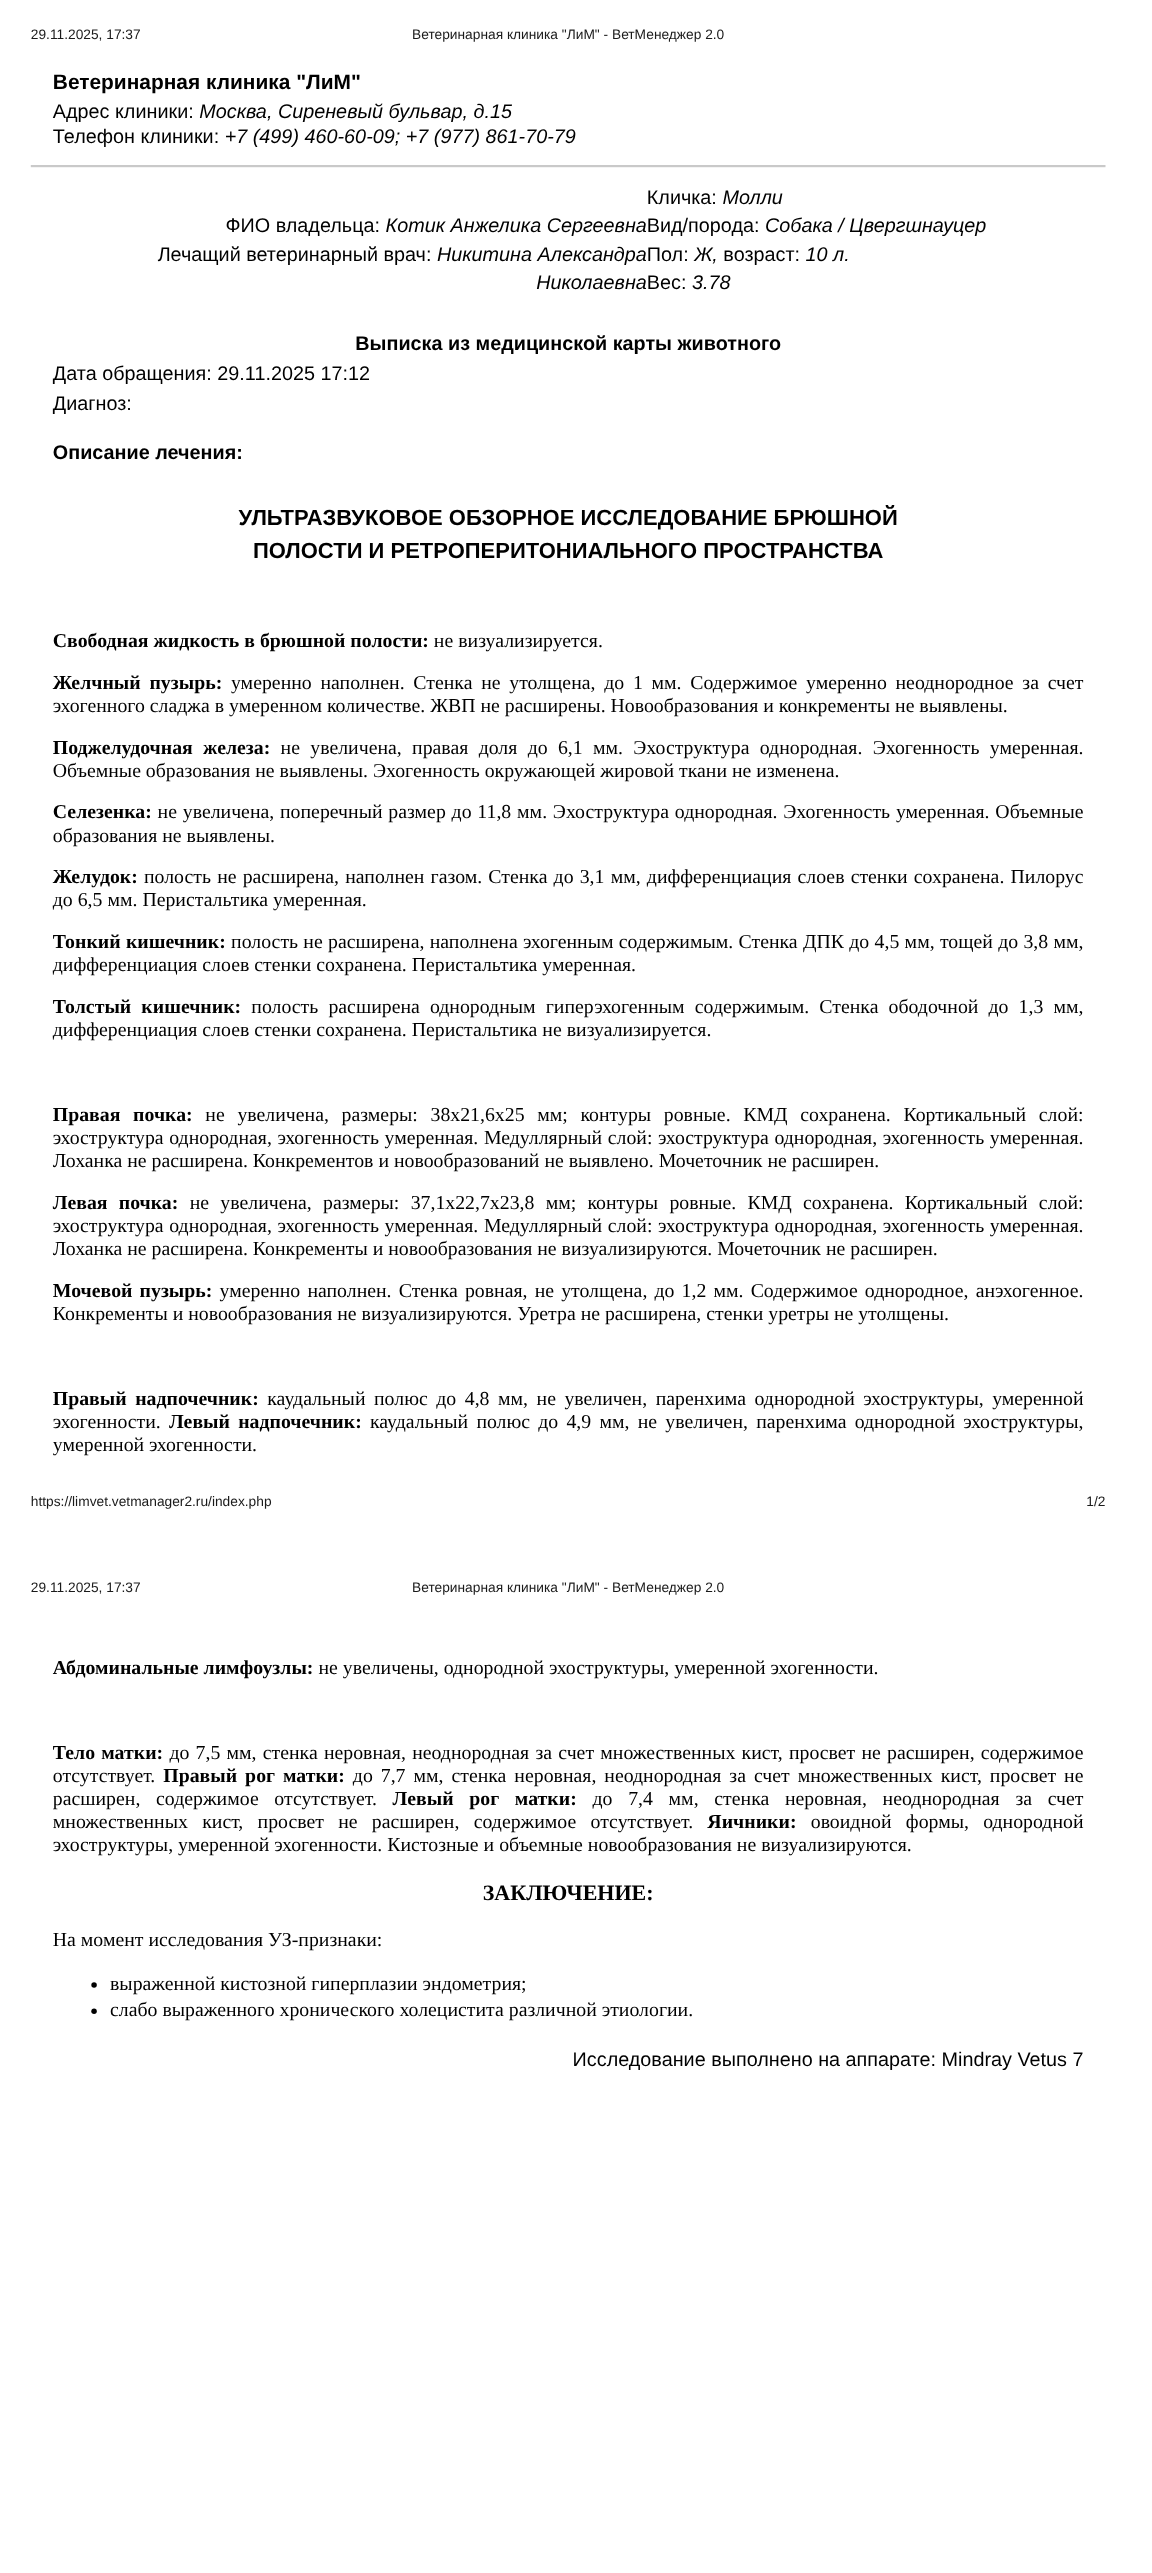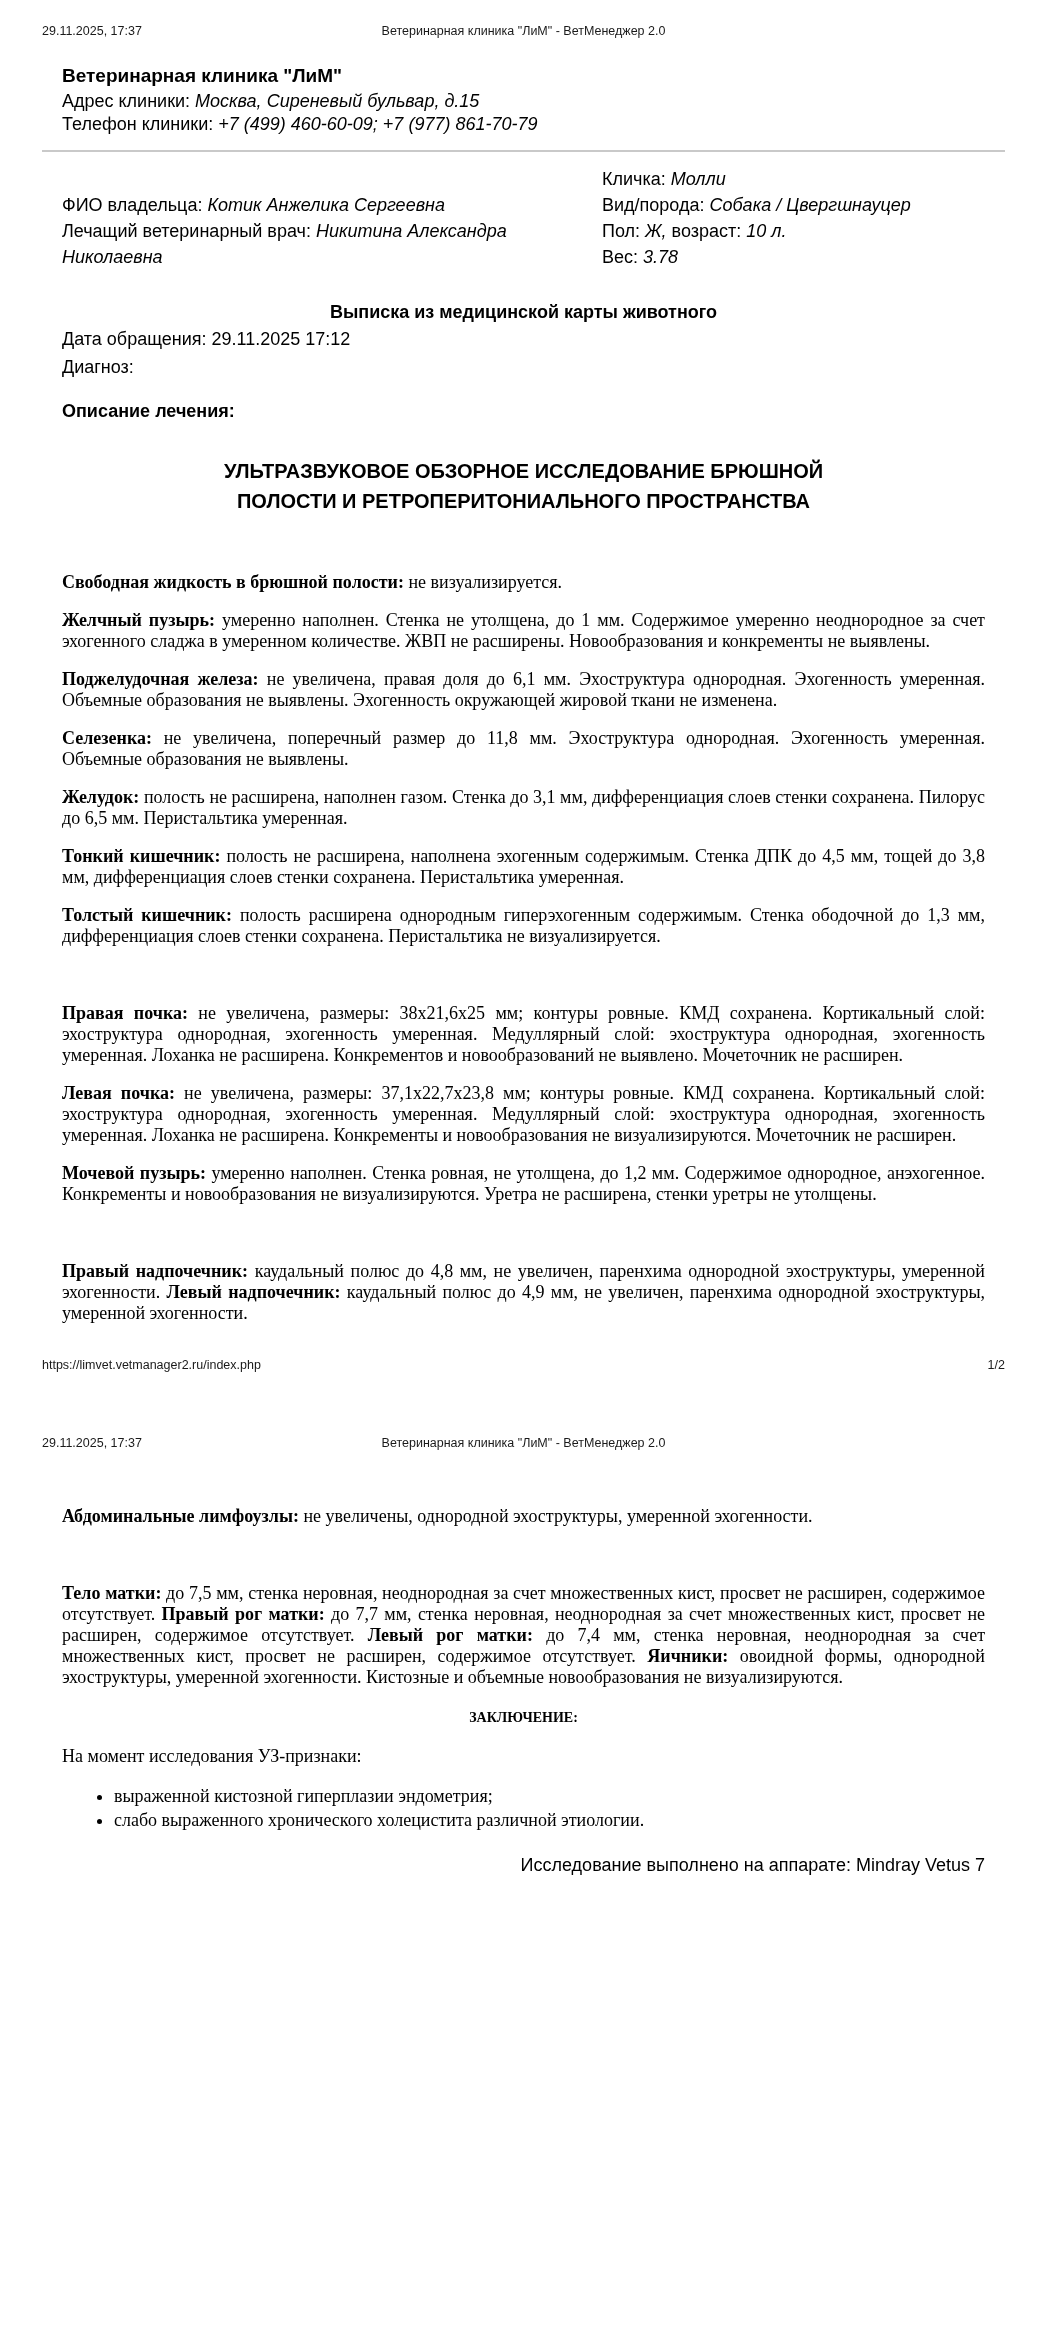--- a/index.html
+++ b/index.html
@@ -1,53 +1,53 @@
 <!DOCTYPE html>
 <html lang="ru"><head>
 <meta charset="utf-8">
 <style>
   html,body{margin:0;padding:0;background:#fff;}
   body{width:1047px;height:2339px;overflow:hidden;color:#000;}
-  .sheet{padding:24px 42px 0 42px;}
+  .sheet{padding:24px 42px 0 28px;}
   
   .meta-row{display:grid;grid-template-columns:1fr auto 1fr;align-items:baseline;
     font-family:"Liberation Sans",sans-serif;font-size:12.5px;color:#1a1a1a;}
   .meta-row .m-left{justify-self:start;}
   .meta-row .m-center{justify-self:center;}
   .footer-row{display:flex;justify-content:space-between;align-items:baseline;
     font-family:"Liberation Sans",sans-serif;font-size:12.5px;color:#1a1a1a;margin-top:34px;}
   
   .clinic{margin:26px 20px 0 20px;font-family:"Liberation Sans",sans-serif;font-size:18px;line-height:23px;}
   .clinic-name{font-weight:bold;font-size:19px;margin-bottom:3px;}
   .val{font-style:italic;}
   hr.divider{border:none;border-top:2px solid #c9c9c9;margin:14px 0 0 0;}
   
   .patient{display:flex;margin:14px 20px 0 20px;font-family:"Liberation Sans",sans-serif;
     font-size:18px;line-height:26px;}
-  .patient .col-l{flex:0 0 540px;}
+  .patient .col-l{flex:0 0 540px;text-align:right;}
   .patient .col-r{flex:1 1 auto;}
   .blank-line{height:26px;}
   
   .extract-title{margin-top:32px;text-align:center;font-family:"Liberation Sans",sans-serif;
     font-weight:bold;font-size:18px;}
   .plainline{margin:4px 20px 0 20px;font-family:"Liberation Sans",sans-serif;font-size:18px;line-height:24px;}
   .treatment-label{margin:22px 20px 0 20px;font-family:"Liberation Sans",sans-serif;
     font-weight:bold;font-size:18px;}
   .study-title{margin:34px auto 16px auto;max-width:700px;text-align:center;
     font-family:"Liberation Sans",sans-serif;font-weight:bold;font-size:20px;line-height:30px;}
   
   .findings{margin:0 20px;}
   p.finding{margin:17px 0 0 0;font-family:"Liberation Serif",serif;font-size:18px;
     line-height:21px;text-align:justify;}
   p.finding.gap-large{margin-top:56px;}
   p.finding b{font-weight:bold;}
   
   .page2-header{margin-top:64px;}
   .conclusion-heading{margin-top:22px;text-align:center;font-family:"Liberation Serif",serif;
-    font-weight:bold;font-size:14px;}
+    font-weight:bold;font-size:20px;}
   .conclusion-intro{margin:20px 20px 0 20px;font-family:"Liberation Serif",serif;font-size:18px;}
   ul.conclusion-list{margin:18px 20px 0 20px;padding-left:52px;font-family:"Liberation Serif",serif;
     font-size:18px;line-height:22px;}
   ul.conclusion-list li{margin-top:2px;}
   .disclaimer{margin:56px auto 0 auto;max-width:880px;text-align:center;
     font-family:"Liberation Serif",serif;font-weight:bold;font-size:18px;line-height:22px;}
   .device-line{margin:24px 20px 0 20px;text-align:right;font-family:"Liberation Sans",sans-serif;font-size:18px;}
   .vet-line{margin:22px 20px 0 20px;font-family:"Liberation Sans",sans-serif;font-size:18px;}
 </style>
 </head>

